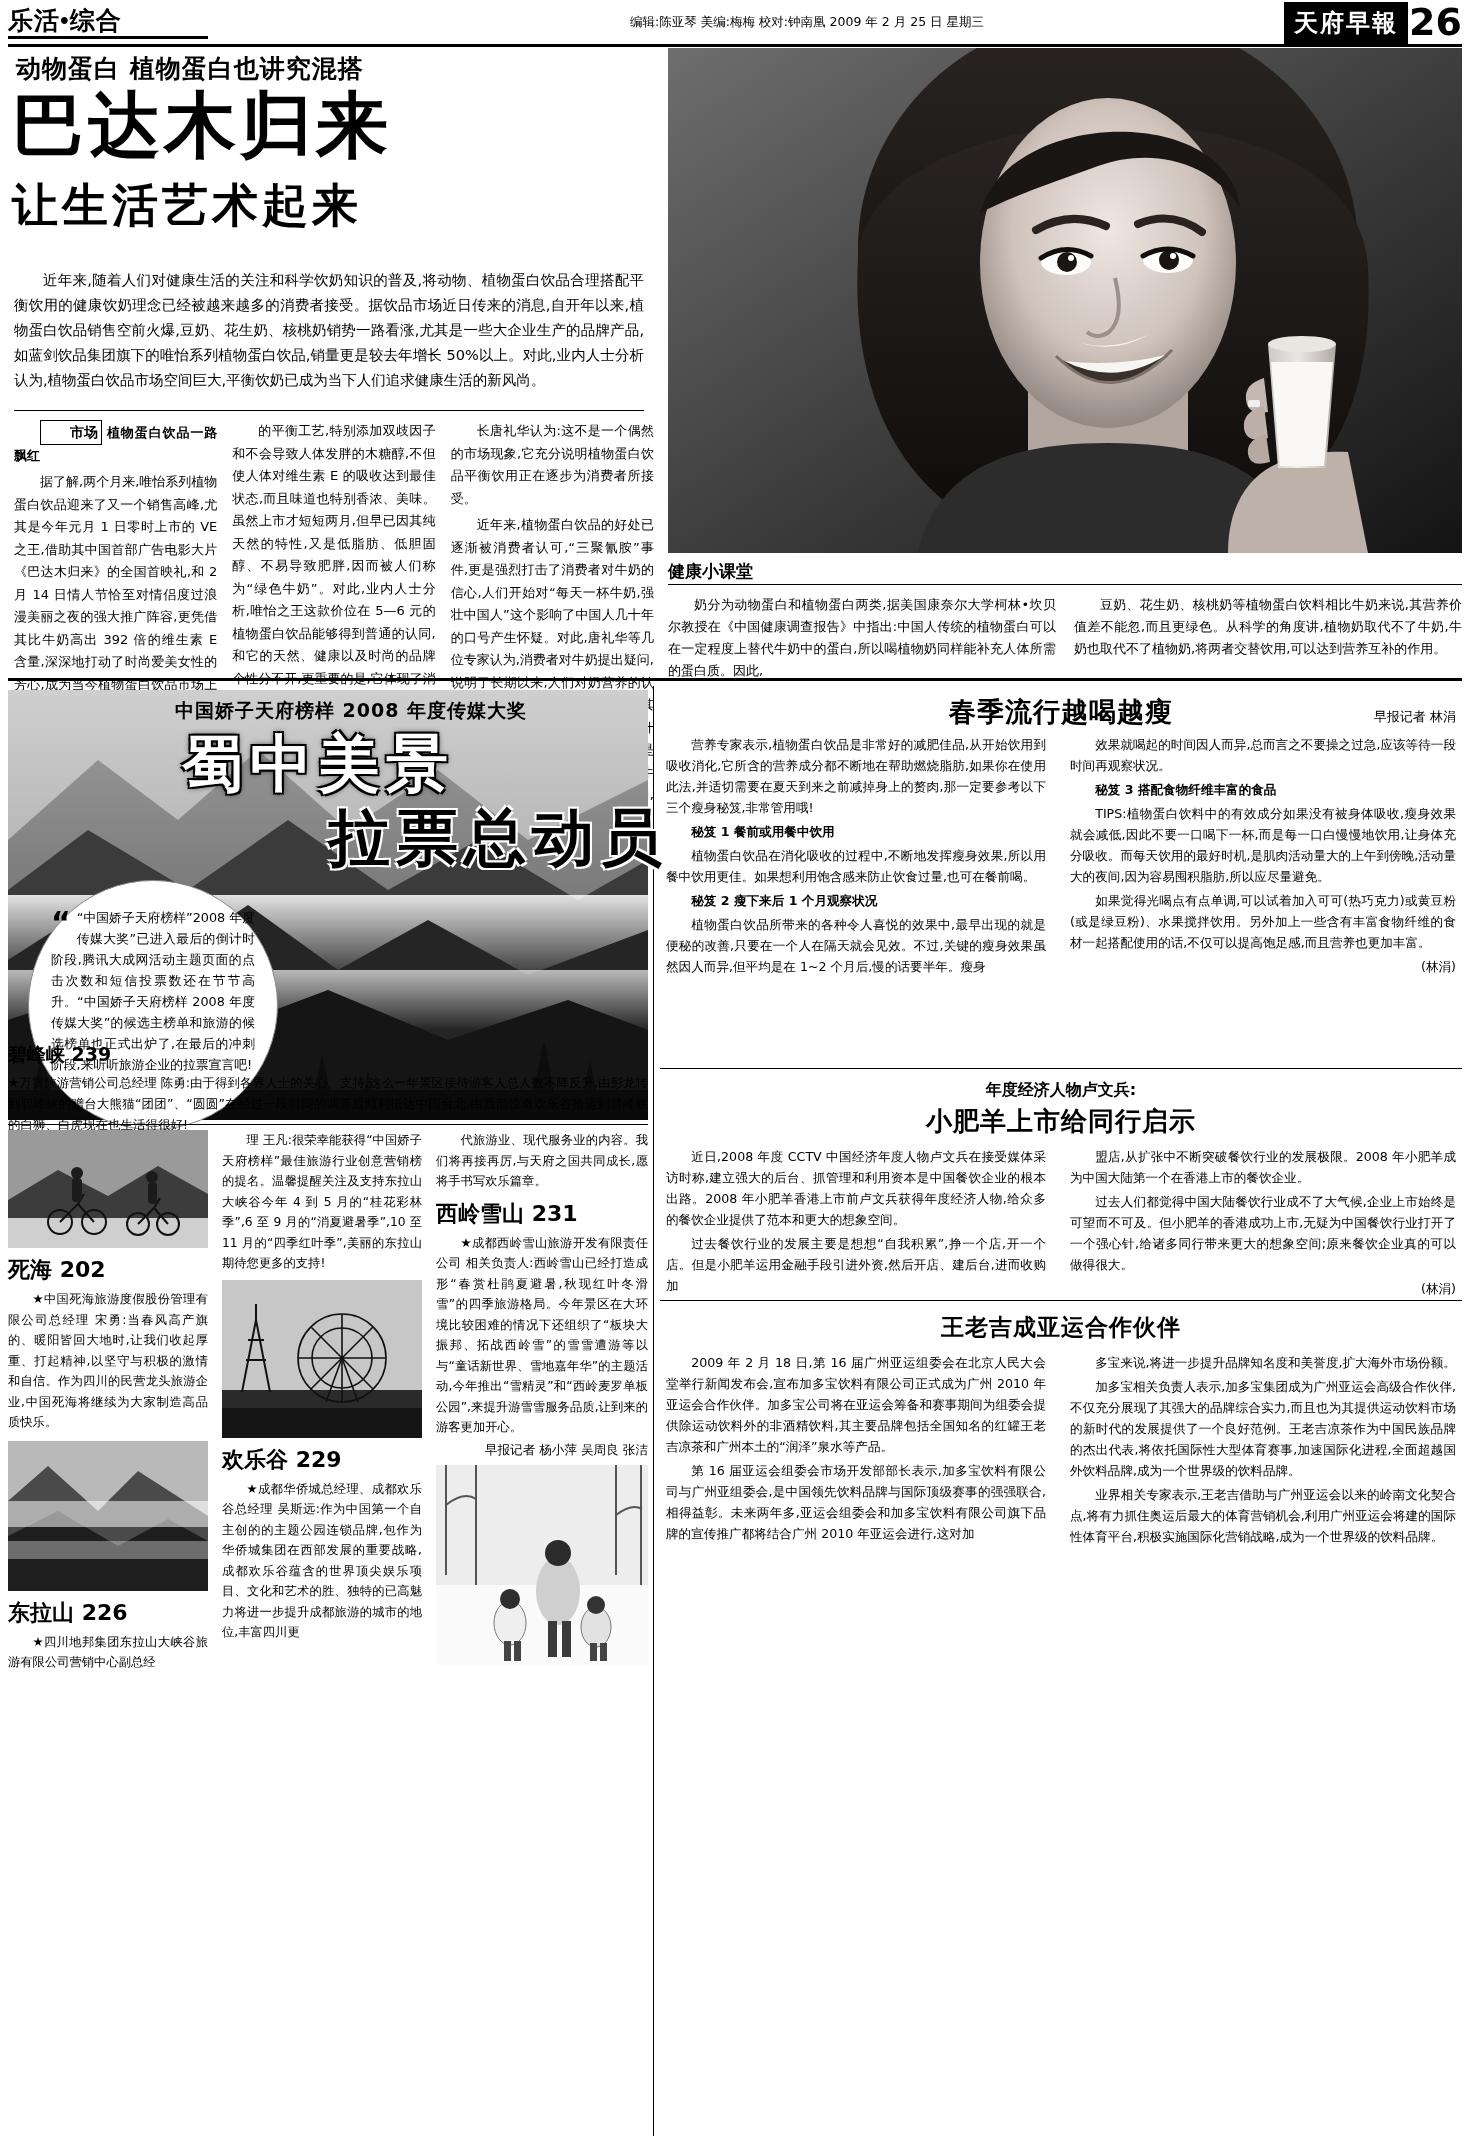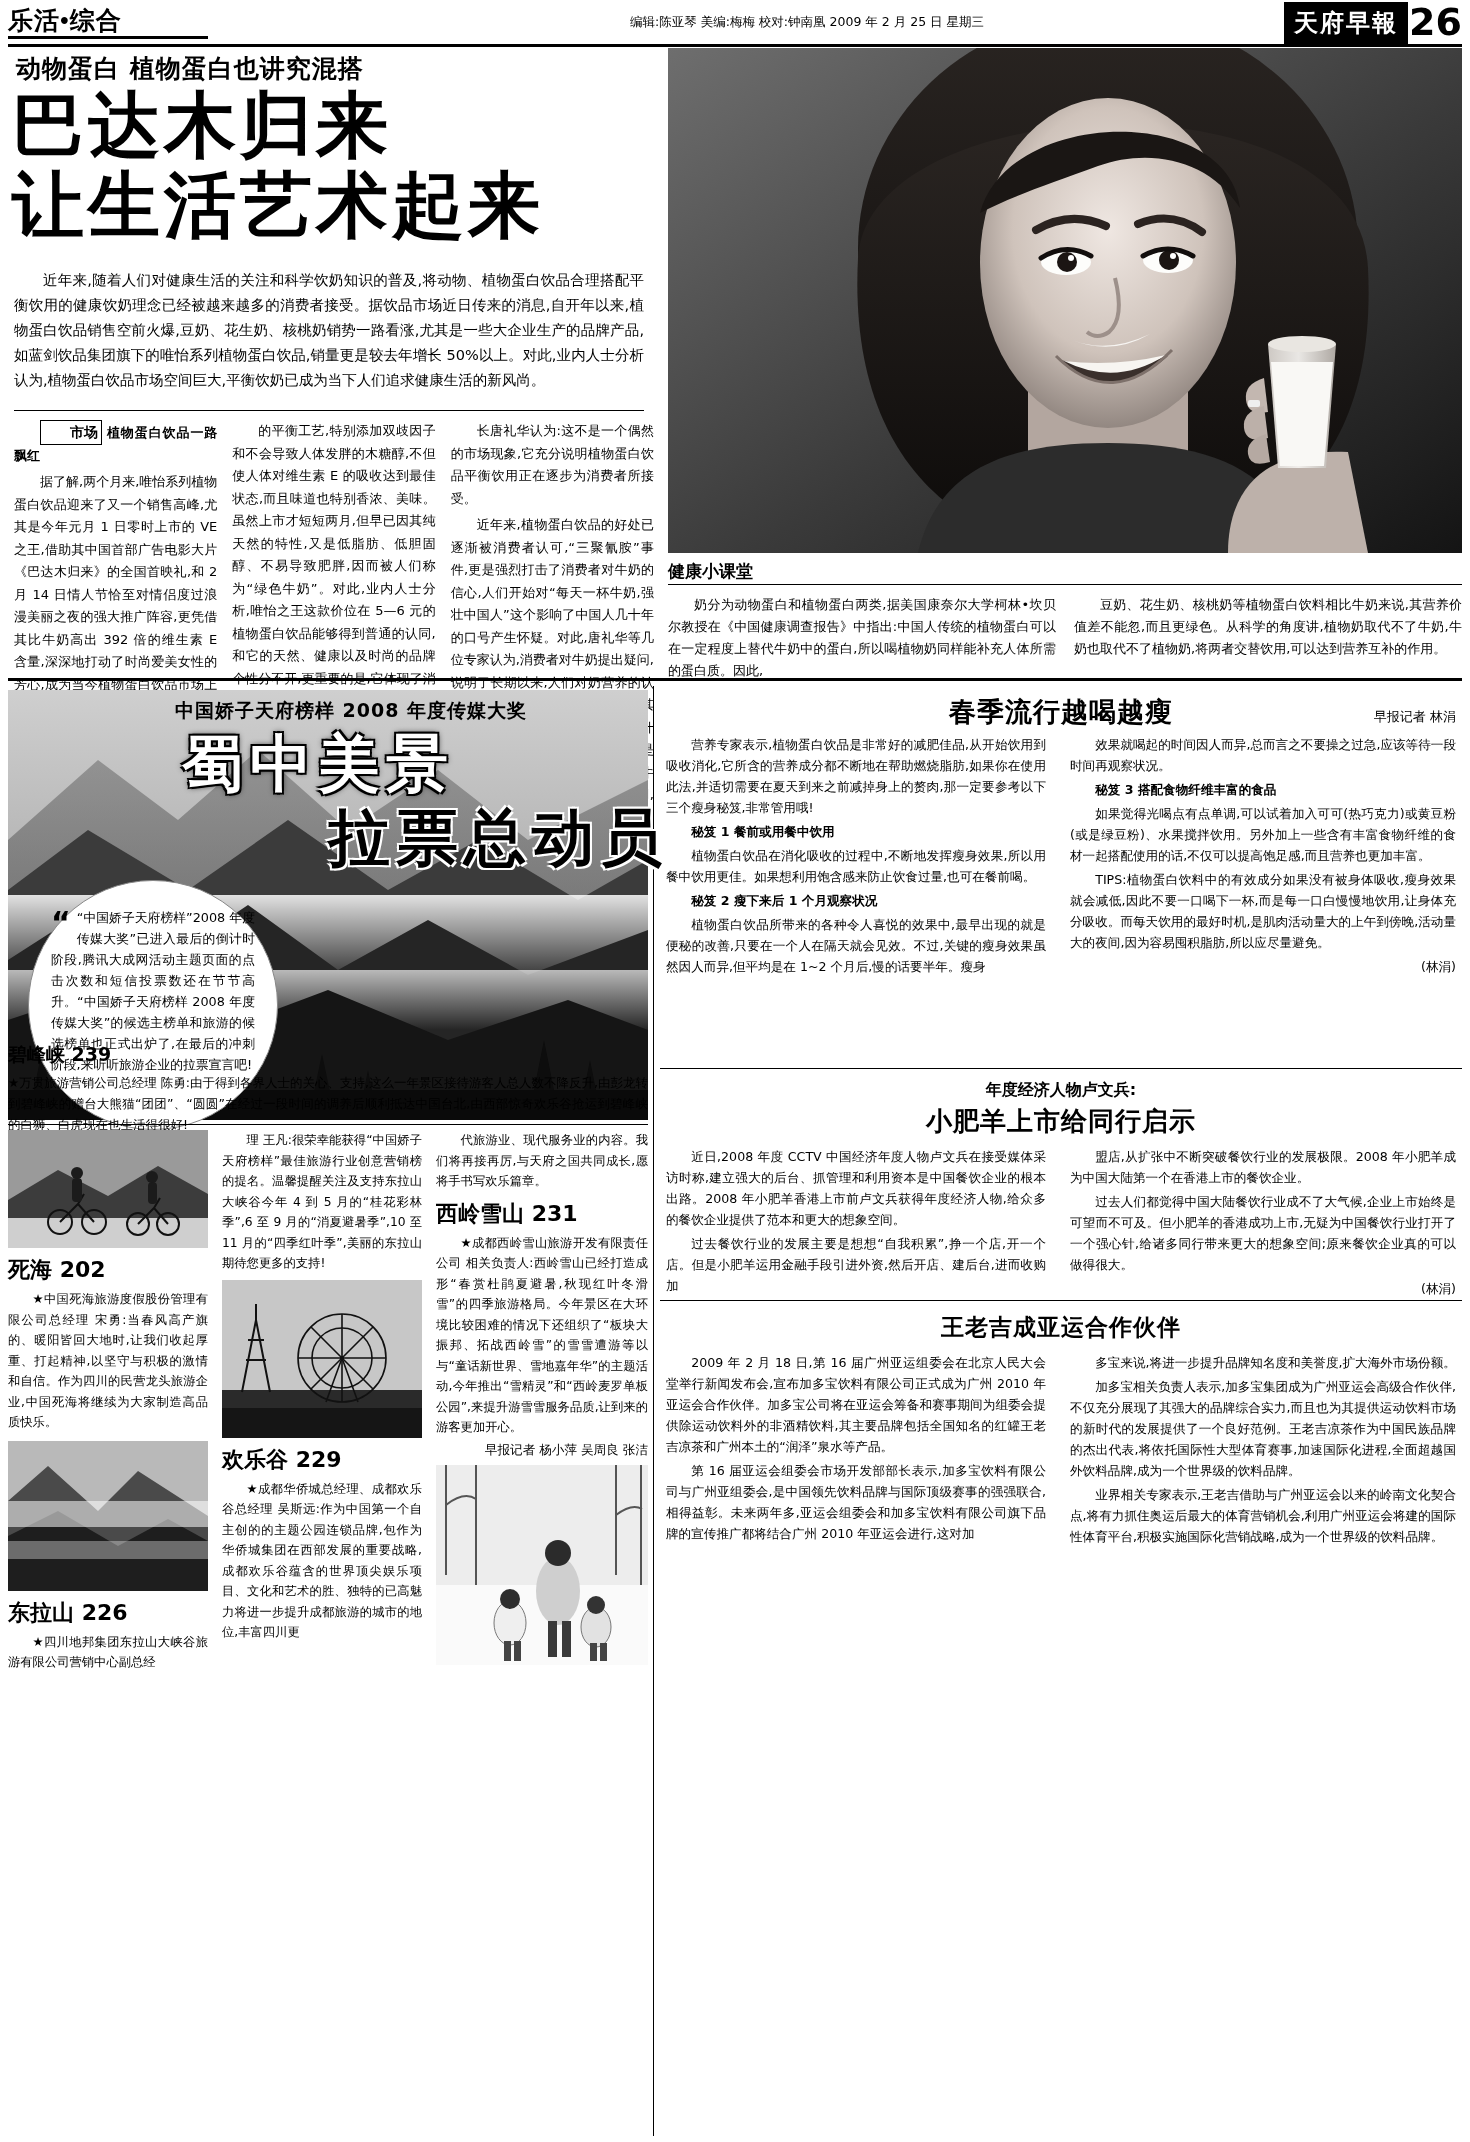--- a/index.html
+++ b/index.html
@@ -12,21 +12,21 @@
   .mh-rule{position:absolute;left:8px;top:36px;width:200px;border-bottom:3px solid #000;}
   .mh-credits{position:absolute;left:630px;top:14px;font-size:12.5px;white-space:nowrap;}
   .mh-logo{position:absolute;right:62px;top:2px;background:#000;color:#fff;font-size:24px;font-weight:bold;padding:5px 10px 6px 10px;letter-spacing:2px;}
   .mh-pageno{position:absolute;right:8px;top:0px;font-size:38px;font-weight:bold;line-height:44px;}
   .rule-thick{position:absolute;left:8px;width:1454px;border-top:3px solid #000;}
 
   
   .top{position:absolute;left:8px;top:48px;width:1454px;height:630px;}
   .kicker{position:absolute;left:8px;top:4px;font-size:25px;font-weight:bold;letter-spacing:1px;}
   .headline1{position:absolute;left:4px;top:38px;font-size:72px;font-weight:bold;letter-spacing:4px;line-height:78px;}
-  .headline2{position:absolute;left:4px;top:118px;font-size:72px;font-weight:bold;letter-spacing:4px;line-height:78px;}
+  .headline2{position:absolute;left:4px;top:118px;font-size:46px;font-weight:bold;letter-spacing:4px;line-height:78px;}
   .lead{position:absolute;left:6px;top:220px;width:630px;font-size:14.5px;line-height:25px;text-align:justify;text-indent:2em;}
   .lead-rule{position:absolute;left:6px;top:362px;width:630px;border-top:1px solid #000;}
 
   .photo{position:absolute;left:660px;top:0px;width:794px;height:505px;overflow:hidden;background:#111;}
   .photo svg{display:block;}
   .photo-cap{position:absolute;left:660px;top:512px;width:794px;font-size:17px;font-weight:bold;}
   .photo-cap-rule{position:absolute;left:660px;top:536px;width:794px;border-top:1px solid #000;}
   .photo-body{position:absolute;left:660px;top:546px;width:794px;display:flex;gap:18px;}
   .photo-body p{margin:0;width:388px;font-size:13px;line-height:22px;text-align:justify;text-indent:2em;}
   .byline{position:absolute;right:6px;top:660px;font-size:13px;}
@@ -367,22 +367,22 @@
       <p>营养专家表示,植物蛋白饮品是非常好的减肥佳品,从开始饮用到吸收消化,它所含的营养成分都不断地在帮助燃烧脂肪,如果你在使用此法,并适切需要在夏天到来之前减掉身上的赘肉,那一定要参考以下三个瘦身秘笈,非常管用哦!</p>
       <p class="sub">秘笈 1  餐前或用餐中饮用</p>
       <p>植物蛋白饮品在消化吸收的过程中,不断地发挥瘦身效果,所以用餐中饮用更佳。如果想利用饱含感来防止饮食过量,也可在餐前喝。</p>
       <p class="sub">秘笈 2  瘦下来后 1 个月观察状况</p>
       <p>植物蛋白饮品所带来的各种令人喜悦的效果中,最早出现的就是便秘的改善,只要在一个人在隔天就会见效。不过,关键的瘦身效果虽然因人而异,但平均是在 1~2 个月后,慢的话要半年。瘦身</p>
     </div>
 
     <div class="rb-col" style="position:absolute;left:410px;top:44px;width:386px;">
       <p>效果就喝起的时间因人而异,总而言之不要操之过急,应该等待一段时间再观察状况。</p>
       <p class="sub">秘笈 3  搭配食物纤维丰富的食品</p>
+      <p>TIPS:植物蛋白饮料中的有效成分如果没有被身体吸收,瘦身效果就会减低,因此不要一口喝下一杯,而是每一口白慢慢地饮用,让身体充分吸收。而每天饮用的最好时机,是肌肉活动量大的上午到傍晚,活动量大的夜间,因为容易囤积脂肪,所以应尽量避免。</p>
       <p>如果觉得光喝点有点单调,可以试着加入可可(热巧克力)或黄豆粉(或是绿豆粉)、水果搅拌饮用。另外加上一些含有丰富食物纤维的食材一起搭配使用的话,不仅可以提高饱足感,而且营养也更加丰富。</p>
-      <p>TIPS:植物蛋白饮料中的有效成分如果没有被身体吸收,瘦身效果就会减低,因此不要一口喝下一杯,而是每一口白慢慢地饮用,让身体充分吸收。而每天饮用的最好时机,是肌肉活动量大的上午到傍晚,活动量大的夜间,因为容易囤积脂肪,所以应尽量避免。</p>
       <div class="sig">(林涓)</div>
     </div>
 
     <div class="hline" style="left:0;top:378px;width:802px;"></div>
 
     <div class="rb-h2" style="position:absolute;left:0;top:390px;width:802px;">年度经济人物卢文兵:</div>
     <div class="rb-h3" style="position:absolute;left:0;top:414px;width:802px;">小肥羊上市给同行启示</div>
 
     <div class="rb-col" style="position:absolute;left:6px;top:456px;width:380px;">
       <p>近日,2008 年度 CCTV 中国经济年度人物卢文兵在接受媒体采访时称,建立强大的后台、抓管理和利用资本是中国餐饮企业的根本出路。2008 年小肥羊香港上市前卢文兵获得年度经济人物,给众多的餐饮企业提供了范本和更大的想象空间。</p>

